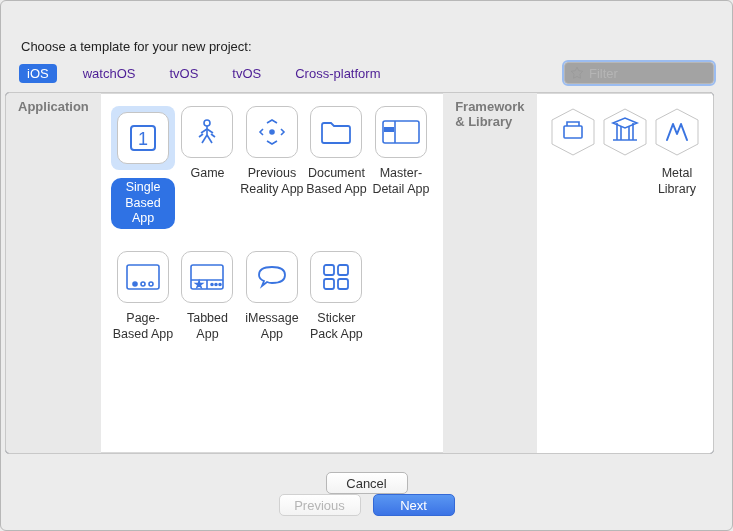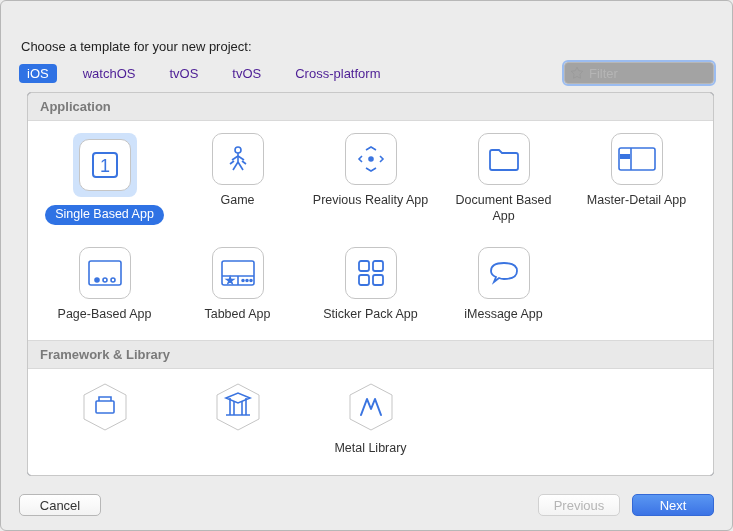--- a/index.html
+++ b/index.html
@@ -66,27 +66,27 @@
   .search-input::placeholder { color: #b5b5b5; }
   .search-icon-svg {
     position: absolute;
     left: 6px; top: 4px;
     width: 14px; height: 14px;
     fill: #9a9a9a;
   }
 
   .content {
     flex: 1;
-    margin: 0 18px 10px 26px;
+    margin: 0 18px 10px 4px;
     border: 1px solid #c8c8c8;
     background: #0f172a;
     border-radius: 4px;
     overflow: hidden;
     display: flex;
-    flex-direction: column;
+    flex-direction: row;
   }
   .section-header {
     font-weight: 600;
     color: #7a7a7a;
     padding: 6px 12px;
     background: #e9e9e9;
   }
   .section-body {
     background: #fff;
     padding: 12px 10px 18px 10px;
@@ -142,23 +142,23 @@
 
   
   .hex {
     width: 52px; height: 52px;
     position: relative;
   }
   .hex svg { width: 52px; height: 52px; display:block; }
 
   .footer {
     display: flex;
-    justify-content: space-between;
     align-items: center;
     padding: 8px 18px 14px 18px;
+    flex-direction: column;
   }
   .btn {
     min-width: 82px;
     height: 22px;
     border: 1px solid #b7b7b7;
     border-radius: 5px;
     background: linear-gradient(#ffffff,#f3f3f3);
     font-size: 13px;
     color: #333;
     display: inline-flex;
@@ -304,40 +304,40 @@
                   <circle cx="31" cy="22.5" r="1" fill="#3a74e0"></circle>
                 </svg>
           </div>
             </div>
           <div class="item-label">Tabbed App</div>
         </div>
 
         <div class="item">
           <div class="icon-wrap">
               <div class="icon-tile">
+            <svg width="34" height="30" viewBox="0 0 34 30" stroke="#3a74e0" fill="none" stroke-width="1.8">
+                  <path d="M4 13 Q4 5 17 5 Q30 5 30 13 Q30 21 17 21 Q14 21 12 20 L7 24 L9 19 Q4 17 4 13 Z"></path>
+                </svg>
+          </div>
+            </div>
+          <div class="item-label">iMessage App</div>
+        </div>
+
+        <div class="item">
+          <div class="icon-wrap">
+              <div class="icon-tile">
             <svg width="30" height="30" viewBox="0 0 30 30" stroke="#3a74e0" fill="none" stroke-width="1.8">
                   <rect x="3" y="3" width="10" height="10" rx="2"></rect>
                   <rect x="17" y="3" width="10" height="10" rx="2"></rect>
                   <rect x="3" y="17" width="10" height="10" rx="2"></rect>
                   <rect x="17" y="17" width="10" height="10" rx="2"></rect>
                 </svg>
           </div>
             </div>
           <div class="item-label">Sticker Pack App</div>
-        </div>
-
-        <div class="item">
-          <div class="icon-wrap">
-              <div class="icon-tile">
-            <svg width="34" height="30" viewBox="0 0 34 30" stroke="#3a74e0" fill="none" stroke-width="1.8">
-                  <path d="M4 13 Q4 5 17 5 Q30 5 30 13 Q30 21 17 21 Q14 21 12 20 L7 24 L9 19 Q4 17 4 13 Z"></path>
-                </svg>
-          </div>
-            </div>
-          <div class="item-label">iMessage App</div>
         </div>
 
       </div>
     </div>
 
     <div class="section-header">Framework &amp; Library</div>
     <div class="section-body last">
       <div class="grid">
 
         <div class="item">

